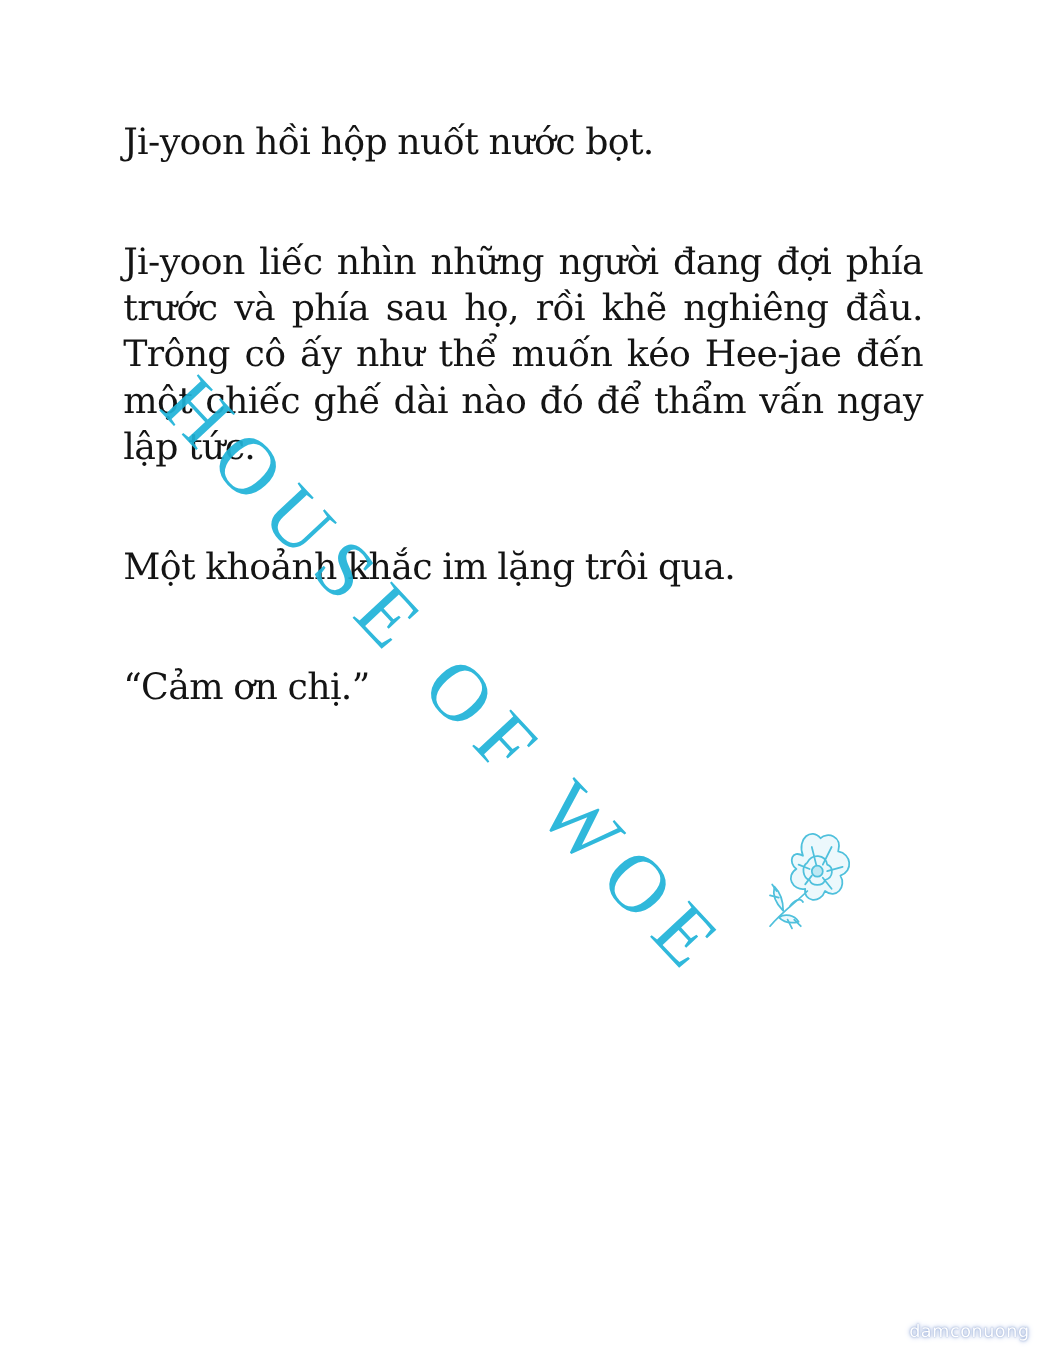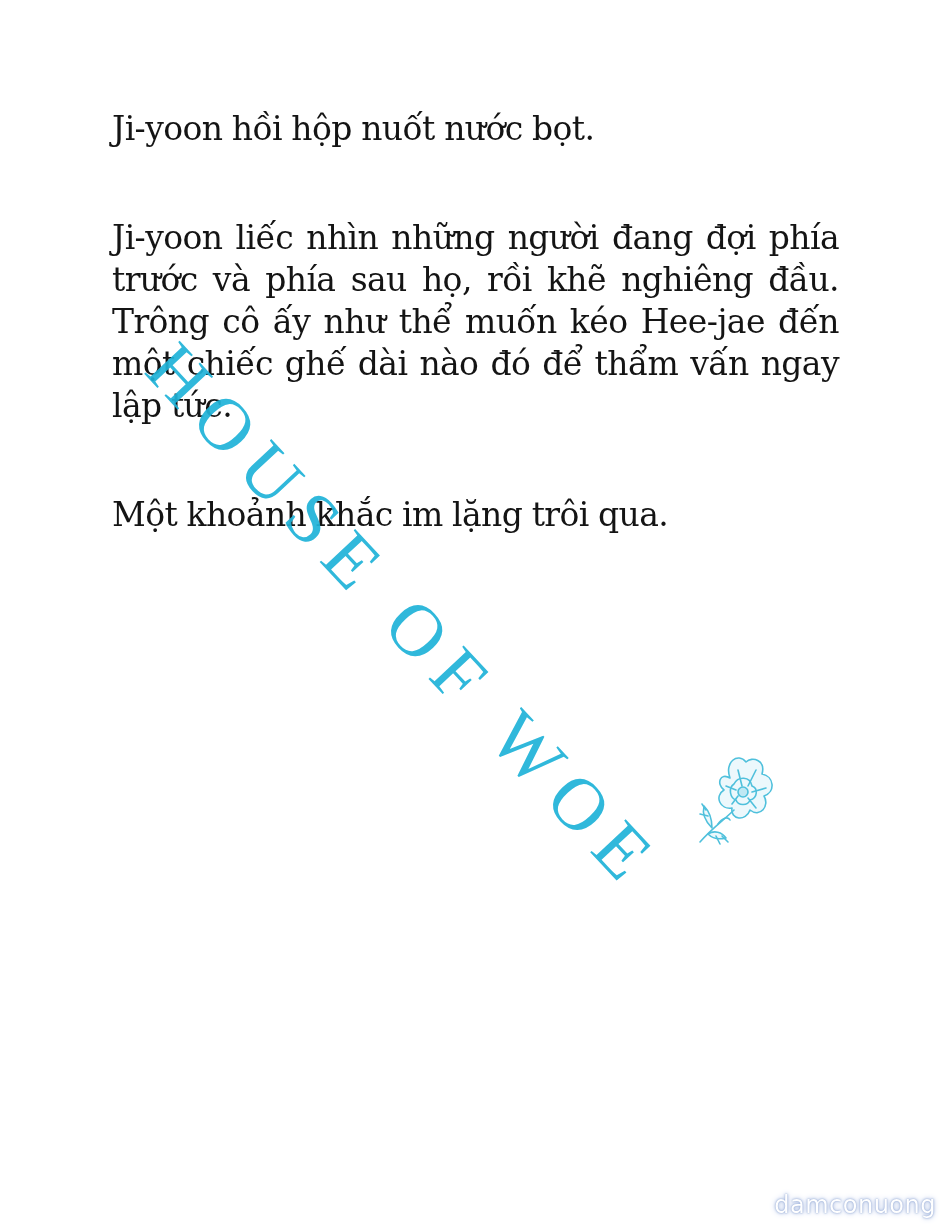--- a/index.html
+++ b/index.html
@@ -56,35 +56,36 @@
       left: 672px;
       top: 740px;
       width: 110px;
       height: 110px;
     }
     .site-mark {
       position: absolute;
       right: 14px;
       bottom: 10px;
       font-family: "DejaVu Sans", "Liberation Sans", sans-serif;
-      font-size: 24px;
+      font-size: 16px;
       color: #ffffff;
       letter-spacing: 0.5px;
       text-shadow: 0 0 3px #8fa7d6, 0 0 6px #b7c6e8, 0 0 1px #7d93c4;
       z-index: 3;
       padding-left: 41px;
     }
   </style>
 </head>
 <body>
 
 <div class="page">
   <p class="para">Ji-yoon hồi hộp nuốt nước bọt.</p>
   <p class="para">Ji-yoon liếc nhìn những người đang đợi phía trước và phía sau họ, rồi khẽ nghiêng đầu. Trông cô ấy như thể muốn kéo Hee-jae đến một chiếc ghế dài nào đó để thẩm vấn ngay lập tức.</p>
   <p class="para">Một khoảnh khắc im lặng trôi qua.</p>
+  <p class="para">“Cảm ơn chị.”</p>
 </div>
 
 <div class="watermark">
   <div class="wm-text">HOUSE OF WOE</div>
   <svg class="wm-flower" viewBox="0 0 110 110" fill="none" stroke="#4fc0dc" stroke-width="1.6" stroke-linecap="round" stroke-linejoin="round">
 
     <path d="M58 38 C52 22, 66 12, 74 22 C80 16, 94 20, 90 34 C102 36, 104 52, 92 56 C98 66, 88 78, 78 70 C74 82, 58 80, 60 68 C48 70, 42 56, 52 50 C44 44, 48 32, 58 38 Z" fill="#dff4fa" fill-opacity="0.6"></path>
     <path d="M62 44 C66 36, 78 36, 80 46 C86 48, 86 58, 78 60 C76 66, 66 66, 64 60 C58 58, 56 48, 62 44 Z"></path>
     <circle cx="71" cy="52" r="5" fill="#bfe8f3"></circle>
     <path d="M66 30 L70 46 M84 30 L76 46 M94 48 L80 52 M84 68 L76 58 M60 64 L66 56 M54 46 L64 50"></path>

